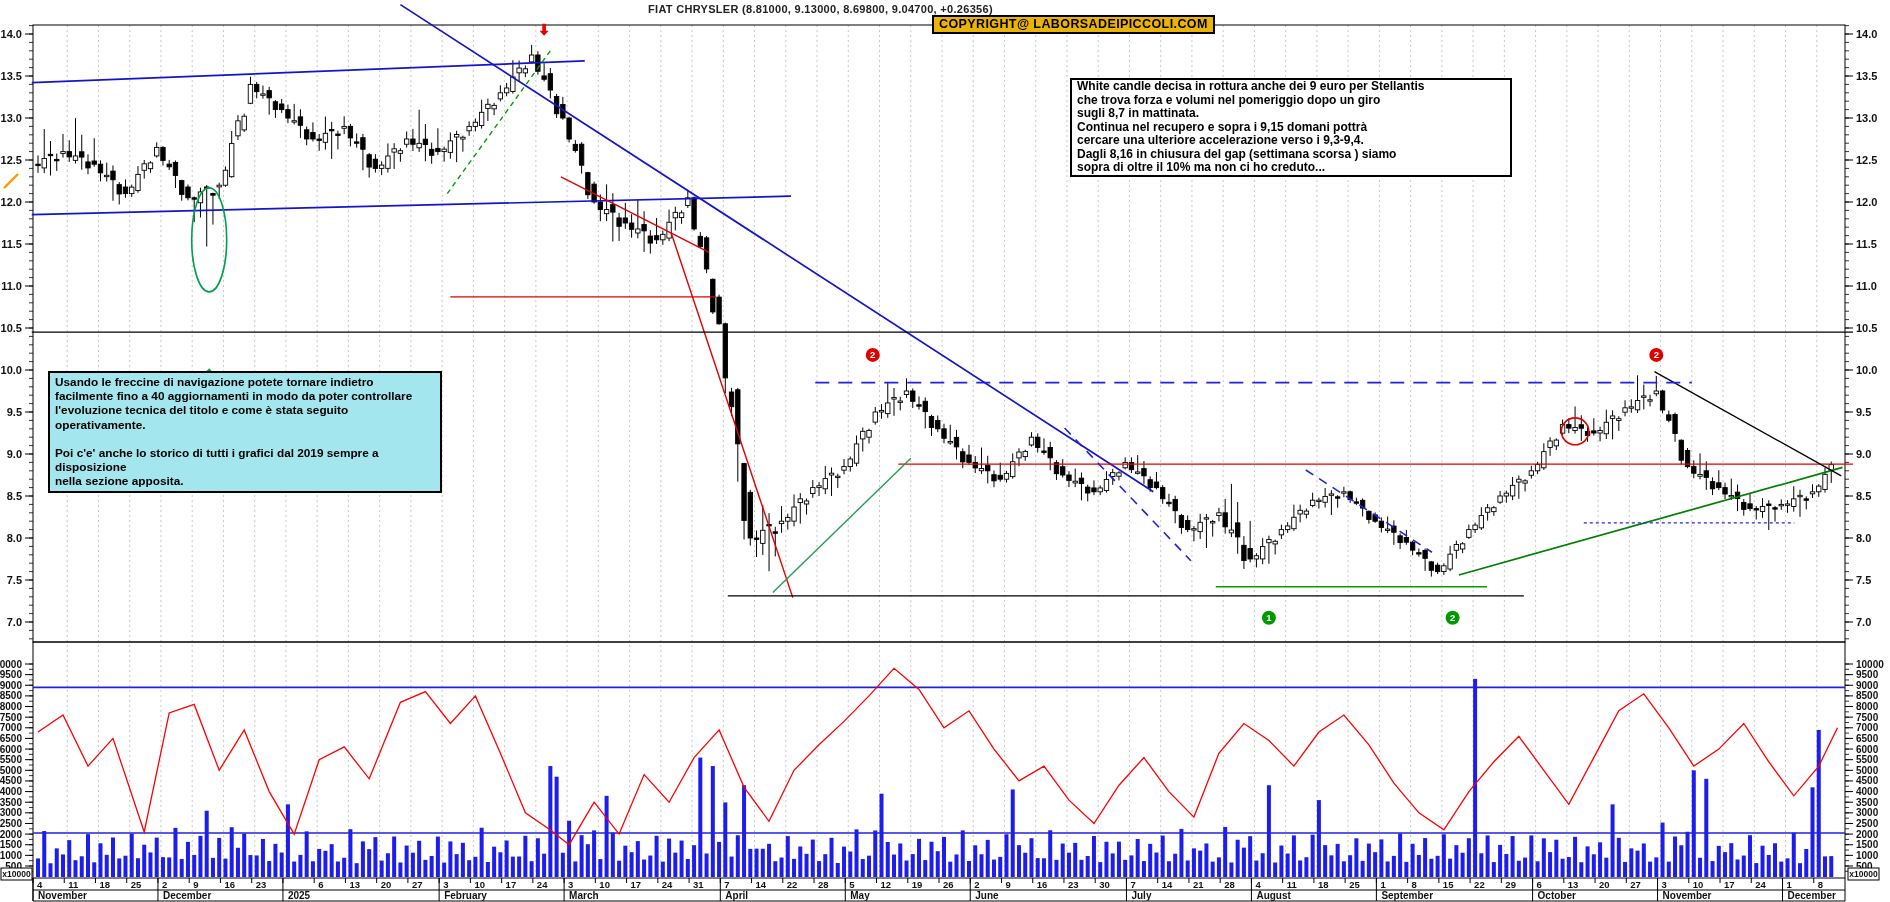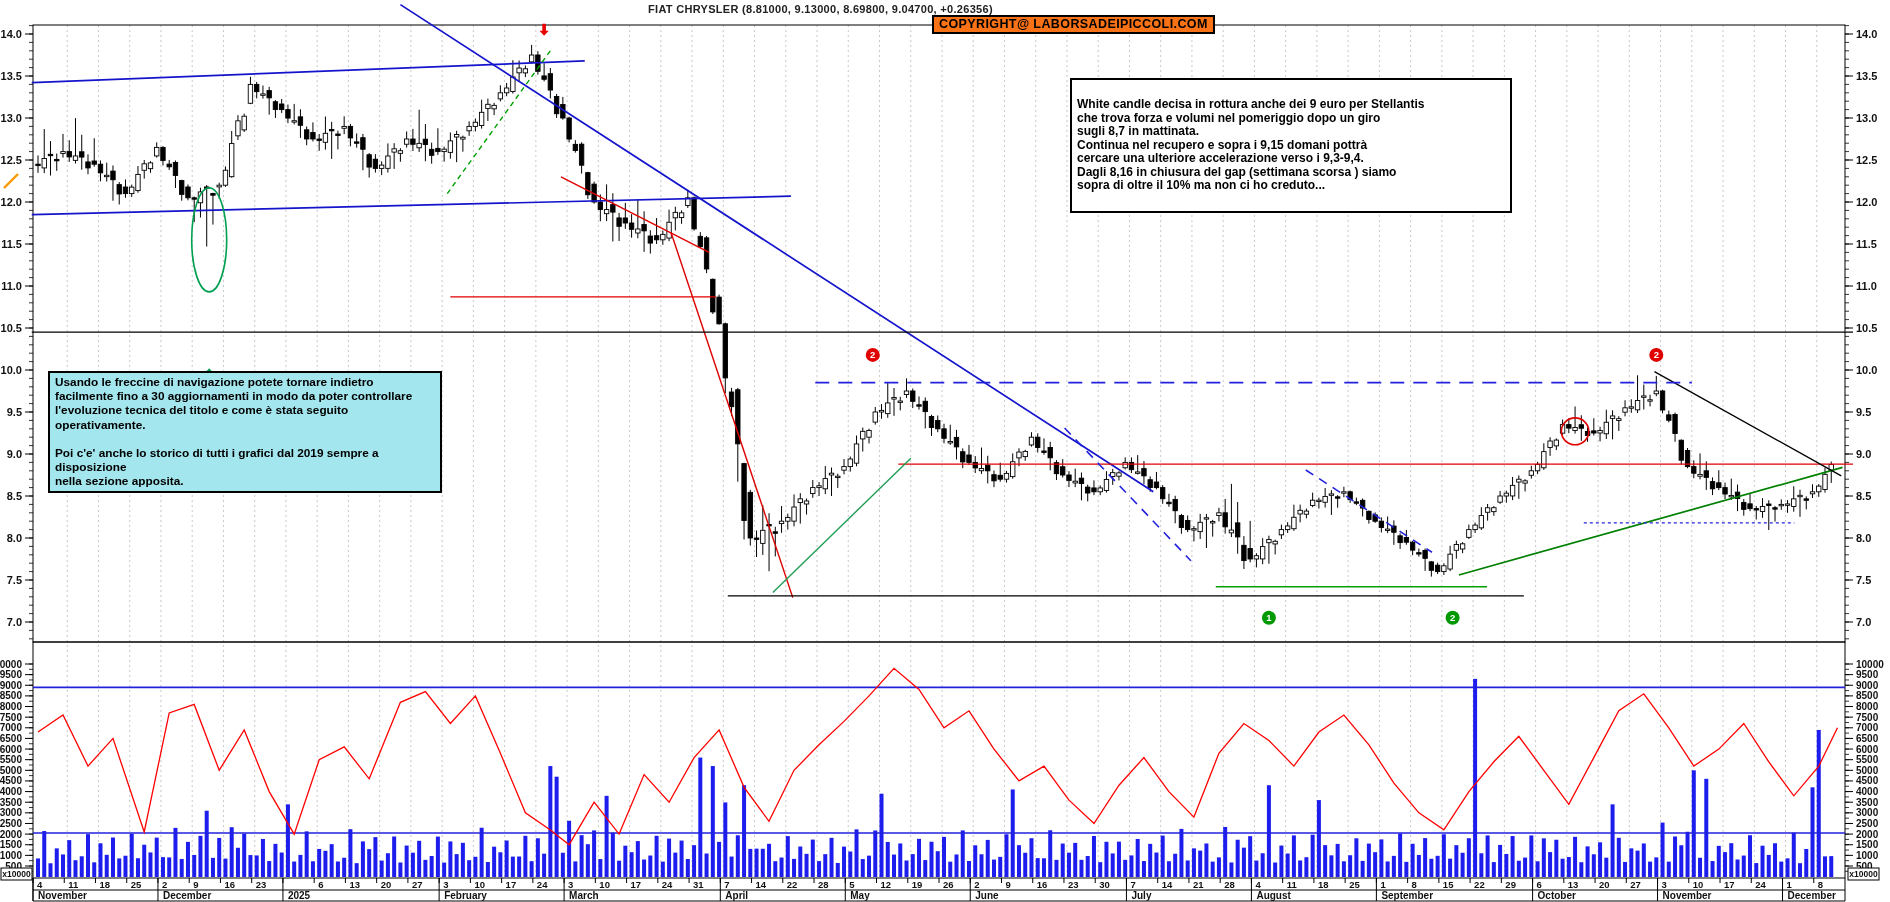--- a/index.html
+++ b/index.html
@@ -1,24 +1,24 @@
 <!DOCTYPE html>
 <html><head>
 <meta charset="utf-8">
 <style>
   html,body{margin:0;padding:0;background:#fff;}
   #stage{position:relative;width:1890px;height:902px;background:#fff;overflow:hidden;
          font-family:"Liberation Sans","DejaVu Sans",sans-serif;}
   #chart-svg{position:absolute;left:0;top:0;width:1890px;height:902px;}
   .ovl{position:absolute;white-space:pre-line;color:#000;}
   #title{left:648px;top:3px;font-size:11px;font-weight:bold;color:#222;letter-spacing:.3px;}
-  #copyright{left:932px;top:15px;border:2px solid #000;background:#f97316;padding:0 5px;
+  #copyright{left:932px;top:15px;border:2px solid #000;background:#eab308;padding:0 5px;
              font-size:12.5px;font-weight:bold;letter-spacing:.4px;line-height:15px;}
   #notebox{left:1070px;top:78px;width:428px;border:2px solid #000;background:#fff;
-           padding:18px 5px;font-size:12px;font-weight:bold;line-height:13.5px;}
+           padding:0 5px;font-size:12px;font-weight:bold;line-height:13.5px;}
   #infobox{left:48px;top:371px;width:380px;border:2px solid #000;background:#a4e6ee;
            padding:2px 5px;font-size:11.8px;font-weight:bold;line-height:14.2px;}
 </style>
 </head>
 <body>
 
 <div id="stage">
   <svg id="chart-svg" viewBox="0 0 1890 902" xmlns="http://www.w3.org/2000/svg">
       <g>
         <line x1="67.24137931034483" y1="25" x2="67.24137931034483" y2="878" stroke="#c9c9c9" stroke-width="1" stroke-dasharray="2,3"></line>
@@ -1526,18 +1526,18 @@
   <div class="ovl" id="title">FIAT CHRYSLER (8.81000, 9.13000, 8.69800, 9.04700, +0.26356)</div>
   <div class="ovl" id="copyright">COPYRIGHT@ LABORSADEIPICCOLI.COM</div>
   <div class="ovl" id="notebox">White candle decisa in rottura anche dei 9 euro per Stellantis
 che trova forza e volumi nel pomeriggio dopo un giro
 sugli 8,7 in mattinata.
 Continua nel recupero e sopra i 9,15 domani  pottrà
 cercare una ulteriore accelerazione verso i 9,3-9,4.
 Dagli 8,16 in chiusura del gap (settimana scorsa ) siamo
 sopra di oltre il 10%  ma non ci ho creduto...</div>
   <div class="ovl" id="infobox">Usando le freccine di navigazione potete tornare indietro
-facilmente fino a 30 aggiornamenti in modo da poter controllare
+facilmente fino a 40 aggiornamenti in modo da poter controllare
 l'evoluzione tecnica del titolo e come è stata seguito operativamente.
 
 Poi c'e' anche lo storico di tutti i grafici dal 2019 sempre a disposizione
 nella sezione apposita.</div>
 </div>
 
 </body></html>

